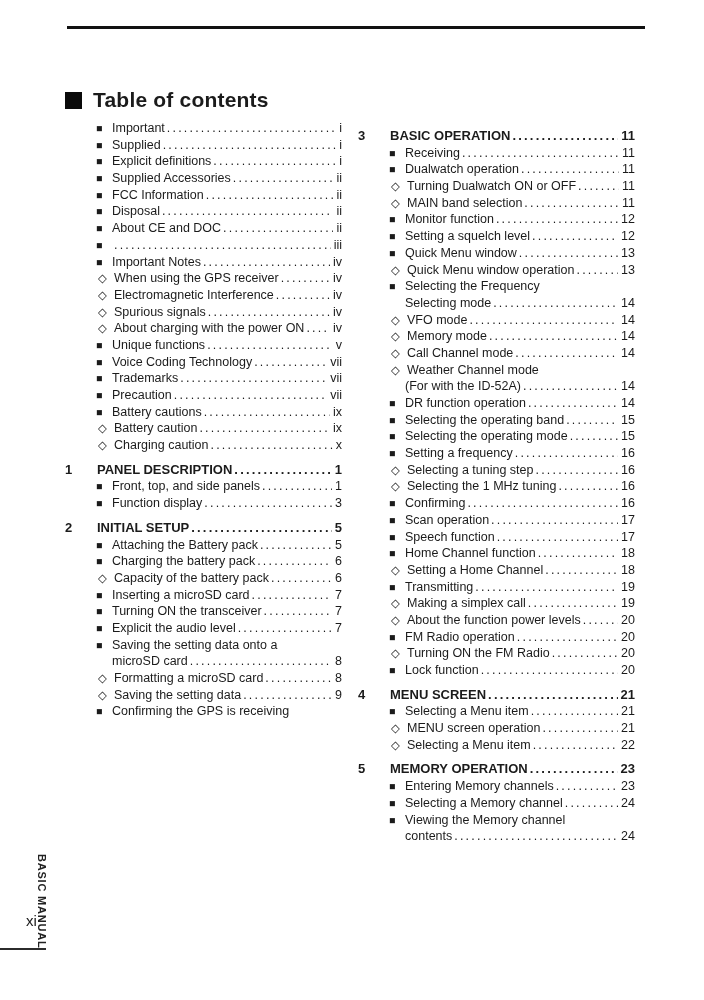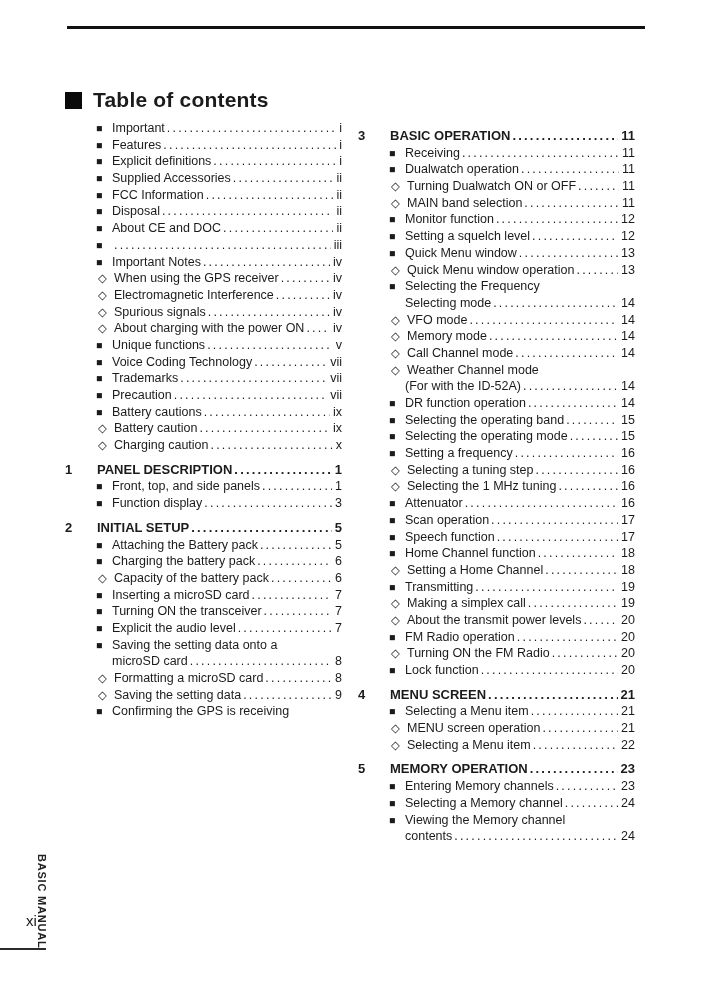--- a/index.html
+++ b/index.html
@@ -118,21 +118,21 @@
 
   <div class="col col-left" id="col-left">
       <div class="row item square">
         <span class="bullet">■</span>
         <span class="lbl">Important</span>
         <span class="leader"></span>
         <span class="page-no">i</span>
       </div>
       <div class="row item square">
         <span class="bullet">■</span>
-        <span class="lbl">Features</span>
+        <span class="lbl">Supplied</span>
         <span class="leader"></span>
         <span class="page-no">i</span>
       </div>
       <div class="row item square">
         <span class="bullet">■</span>
         <span class="lbl">Explicit definitions</span>
         <span class="leader"></span>
         <span class="page-no">i</span>
       </div>
       <div class="row item square">
@@ -444,21 +444,21 @@
         <span class="page-no">16</span>
       </div>
       <div class="row item diamond">
         <span class="bullet">◇</span>
         <span class="lbl">Selecting the 1 MHz tuning</span>
         <span class="leader"></span>
         <span class="page-no">16</span>
       </div>
       <div class="row item square">
         <span class="bullet">■</span>
-        <span class="lbl">Attenuator</span>
+        <span class="lbl">Confirming</span>
         <span class="leader"></span>
         <span class="page-no">16</span>
       </div>
       <div class="row item square">
         <span class="bullet">■</span>
         <span class="lbl">Scan operation</span>
         <span class="leader"></span>
         <span class="page-no">17</span>
       </div>
       <div class="row item square">
@@ -486,21 +486,21 @@
         <span class="page-no">19</span>
       </div>
       <div class="row item diamond">
         <span class="bullet">◇</span>
         <span class="lbl">Making a simplex call</span>
         <span class="leader"></span>
         <span class="page-no">19</span>
       </div>
       <div class="row item diamond">
         <span class="bullet">◇</span>
-        <span class="lbl">About the transmit power levels</span>
+        <span class="lbl">About the function power levels</span>
         <span class="leader"></span>
         <span class="page-no">20</span>
       </div>
       <div class="row item square">
         <span class="bullet">■</span>
         <span class="lbl">FM Radio operation</span>
         <span class="leader"></span>
         <span class="page-no">20</span>
       </div>
       <div class="row item diamond">

